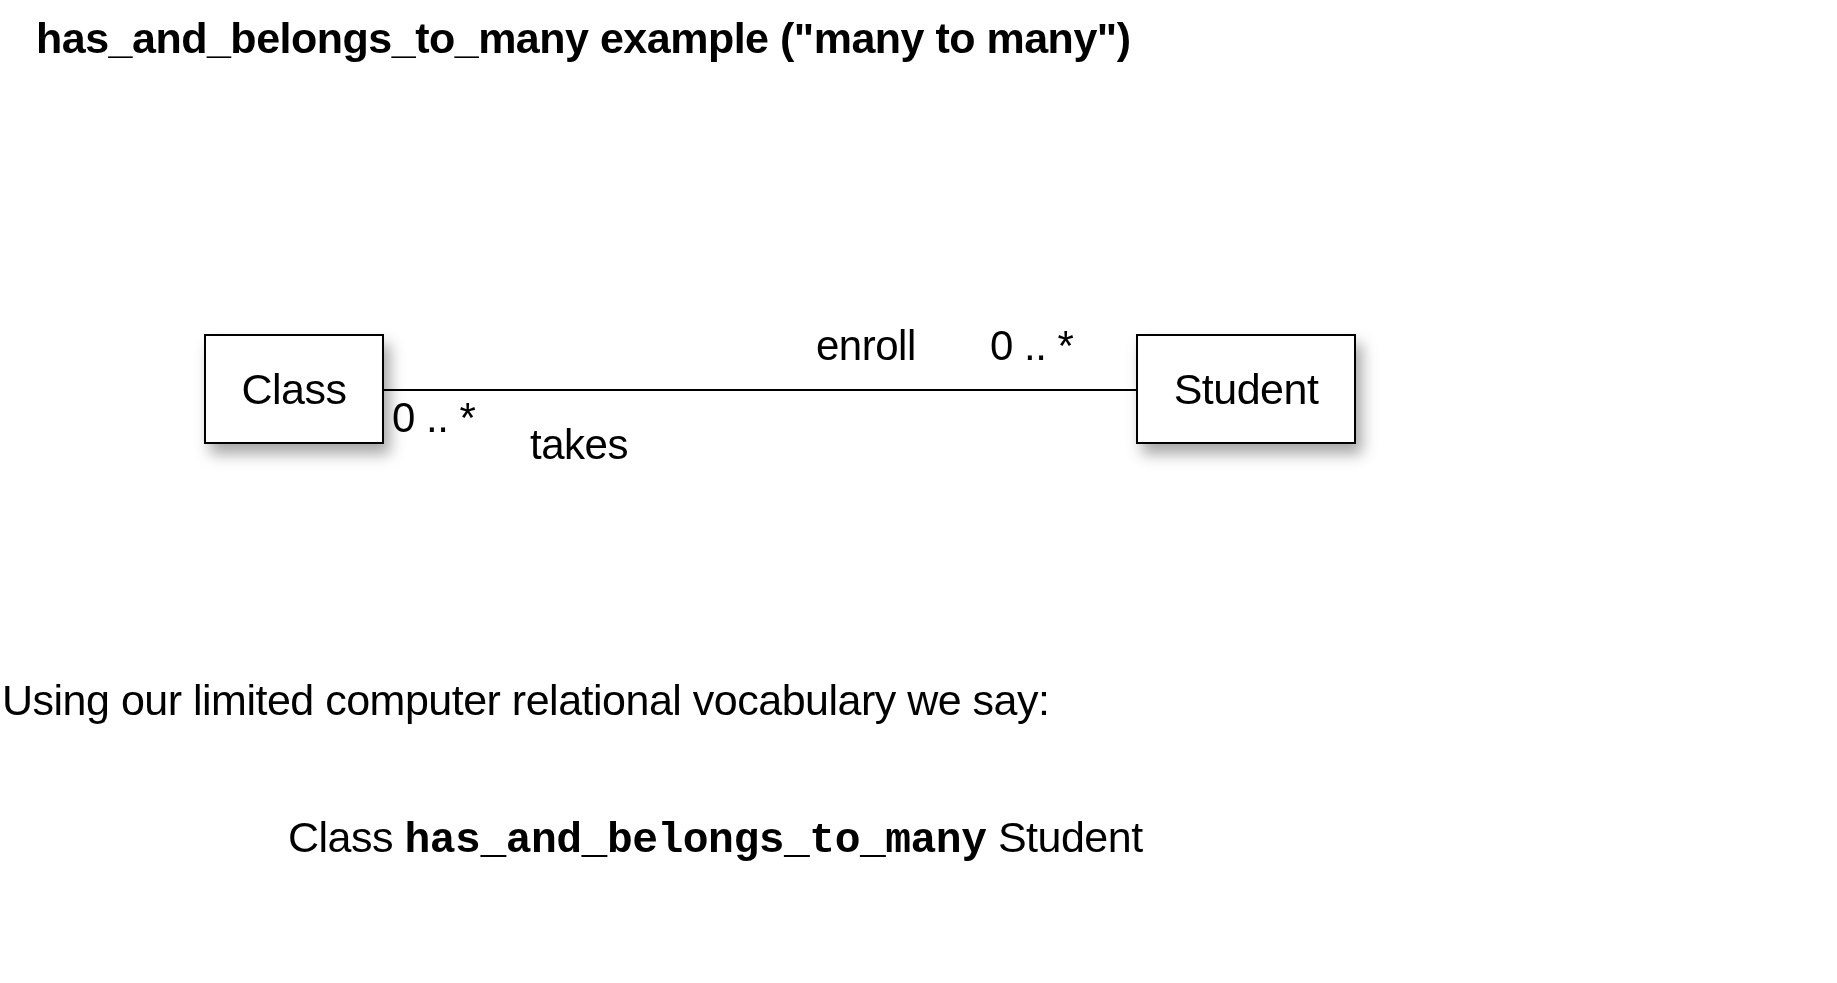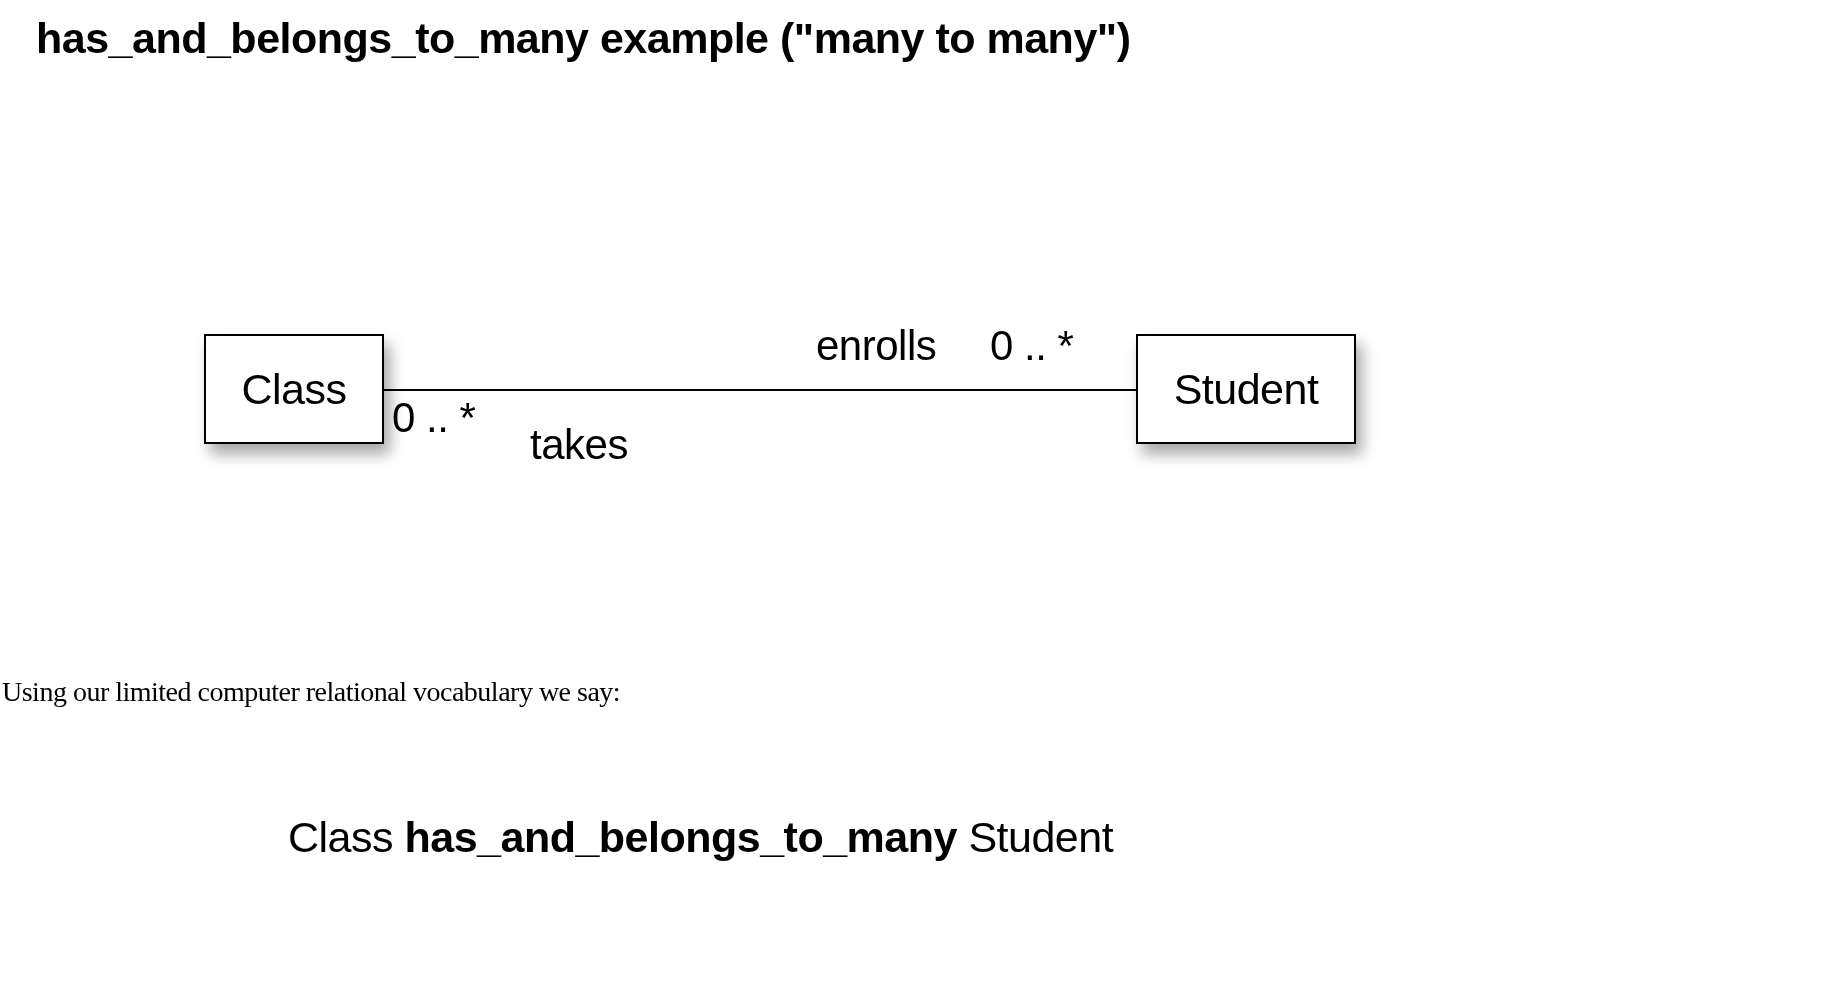--- a/index.html
+++ b/index.html
@@ -81,51 +81,50 @@
   }
   .label-enrolls { left: 816px; top: -28px; }
   .label-enrolls-mult { left: 990px; top: -28px; }
   .label-takes-mult { left: 392px; top: 44px; }
   .label-takes { left: 530px; top: 44px; margin-top: 27px; }
 
   .vocab-intro {
     position: absolute;
     left: 2px;
     top: 676px;
-    font-size: 28px;
+    font-size: 43px;
     letter-spacing: -0.5px;
-    font-family: Liberation Serif, serif;
   }
   .vocab-lines {
     position: absolute;
     left: 288px;
     top: 810px;
     font-size: 43px;
     line-height: 1.26;
     letter-spacing: -0.5px;
   }
   .vocab-lines .row { display: block; }
-  .b { font-weight: 700; }
+  .b { font-weight: 700; font-family: Liberation Mono, monospace; }
 </style>
 </head>
 <body>
 
 <div class="page">
 
   <div class="title">has_and_belongs_to_many example  ("many to many")</div>
 
 
   <div class="diagram">
     <div class="entity-box class-box">
       <span>Class</span>
     </div>
 
     <div class="connector"></div>
 
-    <div class="label label-enrolls">enrolls</div>
+    <div class="label label-enrolls">enroll</div>
     <div class="label label-enrolls-mult">0 .. *</div>
     <div class="label label-takes-mult">0 .. *</div>
     <div class="label label-takes">takes</div>
 
     <div class="entity-box student-box">
       <span>Student</span>
     </div>
   </div>
 
   <div class="vocab-intro">Using our limited computer relational vocabulary we say:</div>

